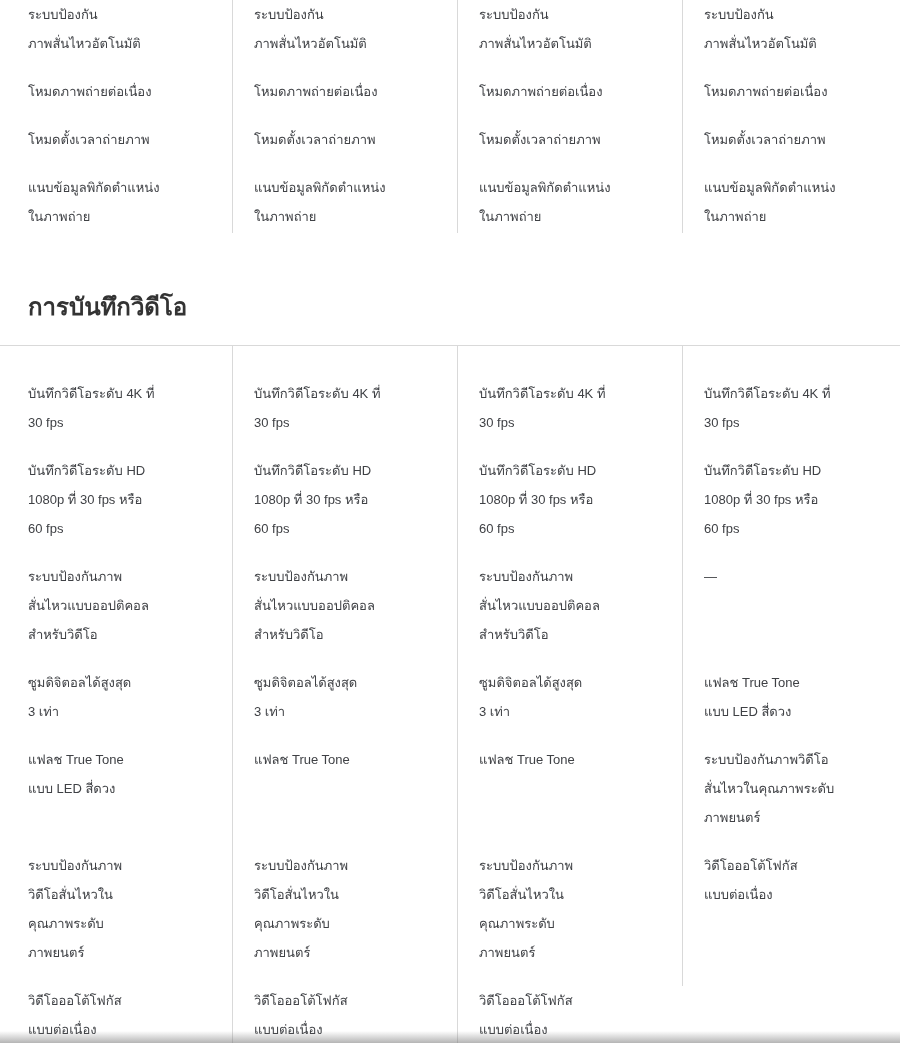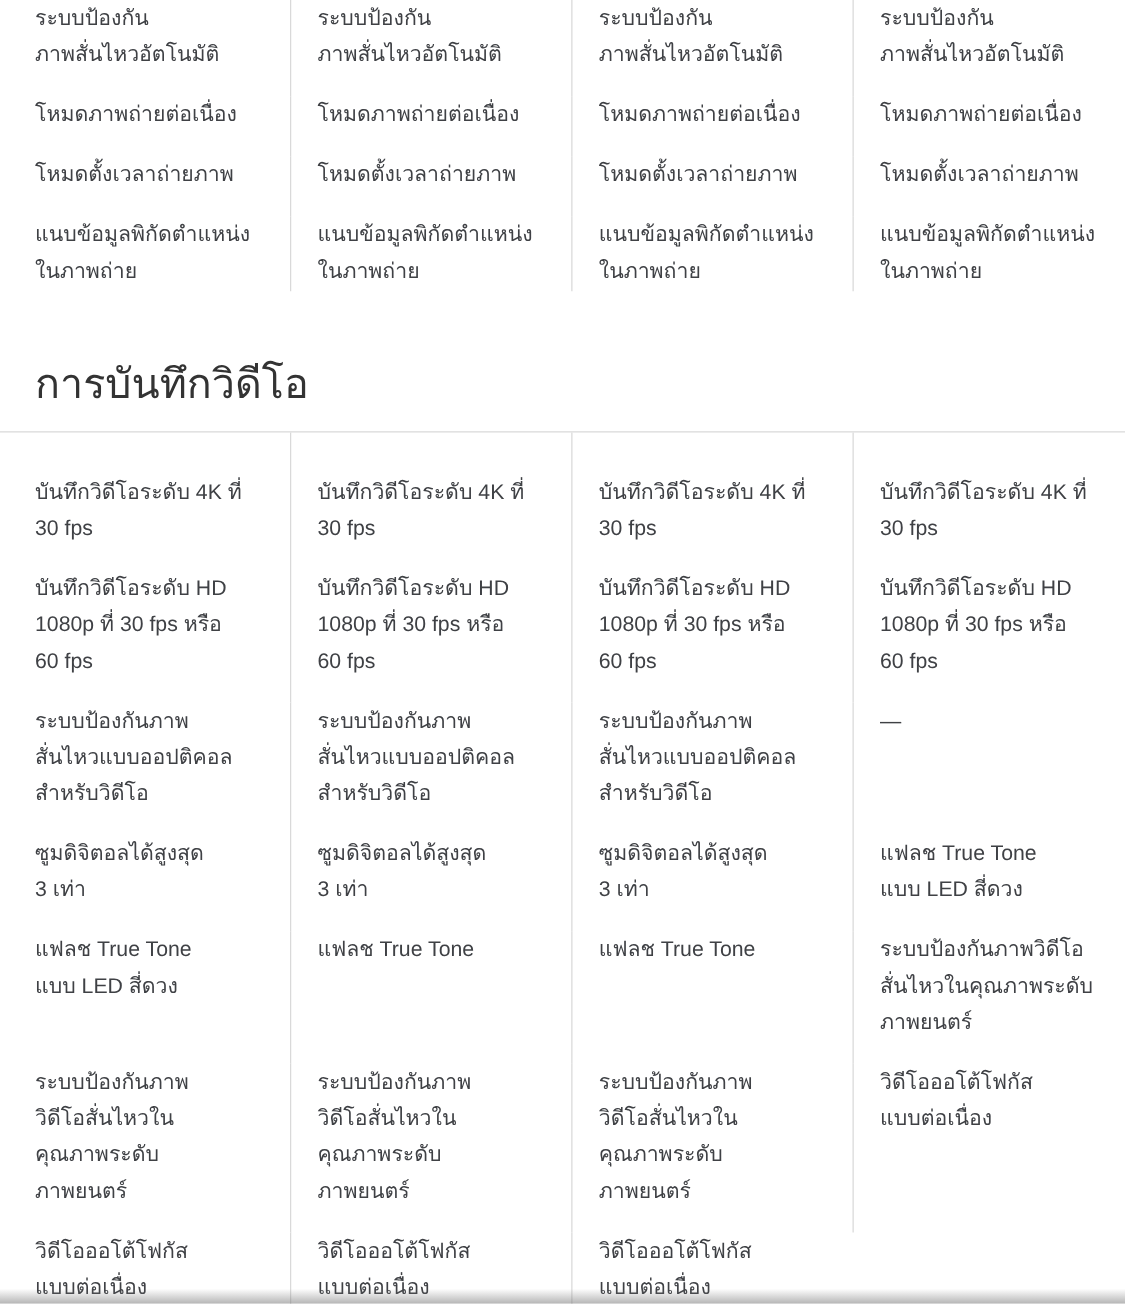--- a/index.html
+++ b/index.html
@@ -17,35 +17,35 @@
     font-family:"Liberation Sans","DejaVu Sans",sans-serif;
     color:var(--text);
   }
   .spec-grid{
     display:grid;
     grid-template-columns:repeat(4,225px);
     margin-left:7px;
   }
   .cell{
     padding:0 22px 19px 21px;
-    font-size:17px;
+    font-size:13px;
     line-height:29px;
     white-space:pre-line;
     font-weight:400;
   }
   .spec-grid > .cell:not(:nth-child(4n+1)){
     border-left:1px solid var(--divider);
   }
   .cell.last-row{padding-bottom:2px;}
   .cell.first-row{padding-top:33px;}
   .section-title{
     margin:50px 0 0 28px;
-    font-size:33px;
+    font-size:24px;
     line-height:48px;
-    font-weight:400;
+    font-weight:700;
     color:var(--heading);
   }
   .rule{
     margin-top:14px;
     width:100%;
     height:0;
     border-top:1px solid var(--divider);
   }
   .bottom-fade{
     position:absolute;

